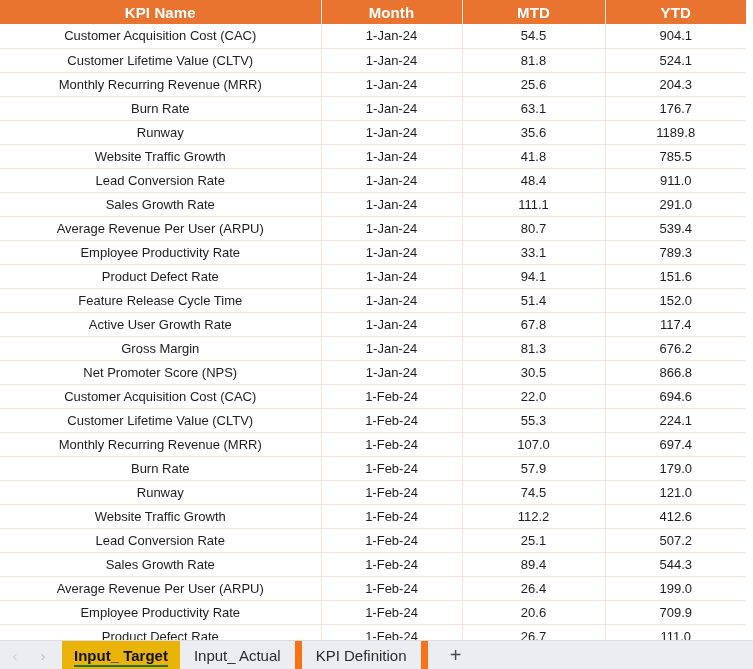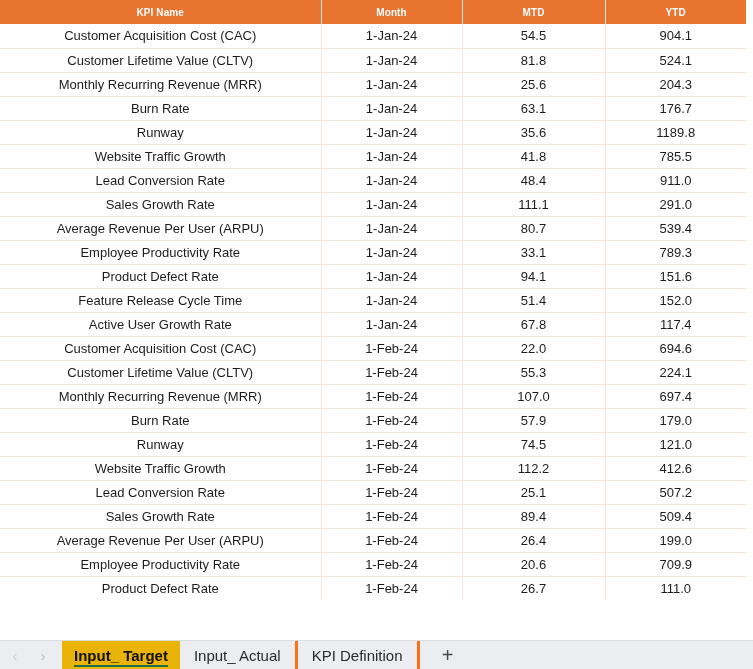--- a/index.html
+++ b/index.html
@@ -40,21 +40,21 @@
 
   table.kpi-table col.c-kpi   { width: 321px; }
   table.kpi-table col.c-month { width: 141px; }
   table.kpi-table col.c-mtd   { width: 143px; }
   table.kpi-table col.c-ytd   { width: 141px; }
 
   thead th {
     height: 24px;
     background: #E8742F;
     color: #ffffff;
-    font-size: 10px;
+    font-size: 15px;
     font-weight: bold;
     text-align: center;
     vertical-align: middle;
     border-right: 1px solid #F6E9E0;
     letter-spacing: 0.1px;
     white-space: nowrap;
   }
   thead th:last-child { border-right: none; margin-left: 28px; }
 
   tbody td {
@@ -109,21 +109,21 @@
 
   .tab {
     display: flex;
     align-items: center;
     justify-content: center;
     padding: 0 14px;
     font-size: 15px;
     color: #2b2b2b;
     position: relative;
     white-space: nowrap;
-    border-right: 3px solid #f97316;
+    border-right: 7px solid #f97316;
   }
 
   .tab.active {
     background: #eab308;
     font-weight: bold;
     color: #111111;
     border-right: none;
     padding: 0 12px;
   }
 
@@ -243,20 +243,32 @@
             <td>51.4</td>
             <td>152.0</td>
           </tr>
           <tr>
             <td>Active User Growth Rate</td>
             <td>1-Jan-24</td>
             <td>67.8</td>
             <td>117.4</td>
           </tr>
           <tr>
+            <td>Gross Margin</td>
+            <td>1-Jan-24</td>
+            <td>81.3</td>
+            <td>676.2</td>
+          </tr>
+          <tr>
+            <td>Net Promoter Score (NPS)</td>
+            <td>1-Jan-24</td>
+            <td>30.5</td>
+            <td>866.8</td>
+          </tr>
+          <tr>
             <td>Customer Acquisition Cost (CAC)</td>
             <td>1-Feb-24</td>
             <td>22.0</td>
             <td>694.6</td>
           </tr>
           <tr>
             <td>Customer Lifetime Value (CLTV)</td>
             <td>1-Feb-24</td>
             <td>55.3</td>
             <td>224.1</td>
@@ -288,21 +300,21 @@
           <tr>
             <td>Lead Conversion Rate</td>
             <td>1-Feb-24</td>
             <td>25.1</td>
             <td>507.2</td>
           </tr>
           <tr>
             <td>Sales Growth Rate</td>
             <td>1-Feb-24</td>
             <td>89.4</td>
-            <td>509.4</td>
+            <td>544.3</td>
           </tr>
           <tr>
             <td>Average Revenue Per User (ARPU)</td>
             <td>1-Feb-24</td>
             <td>26.4</td>
             <td>199.0</td>
           </tr>
           <tr>
             <td>Employee Productivity Rate</td>
             <td>1-Feb-24</td>

